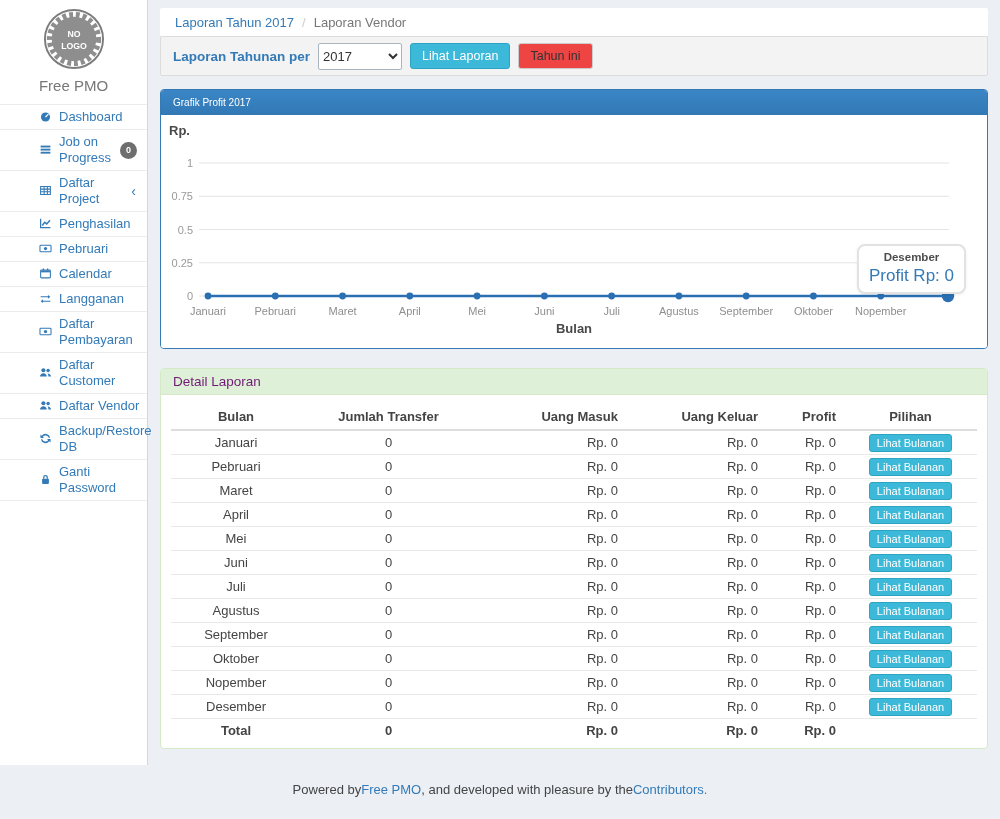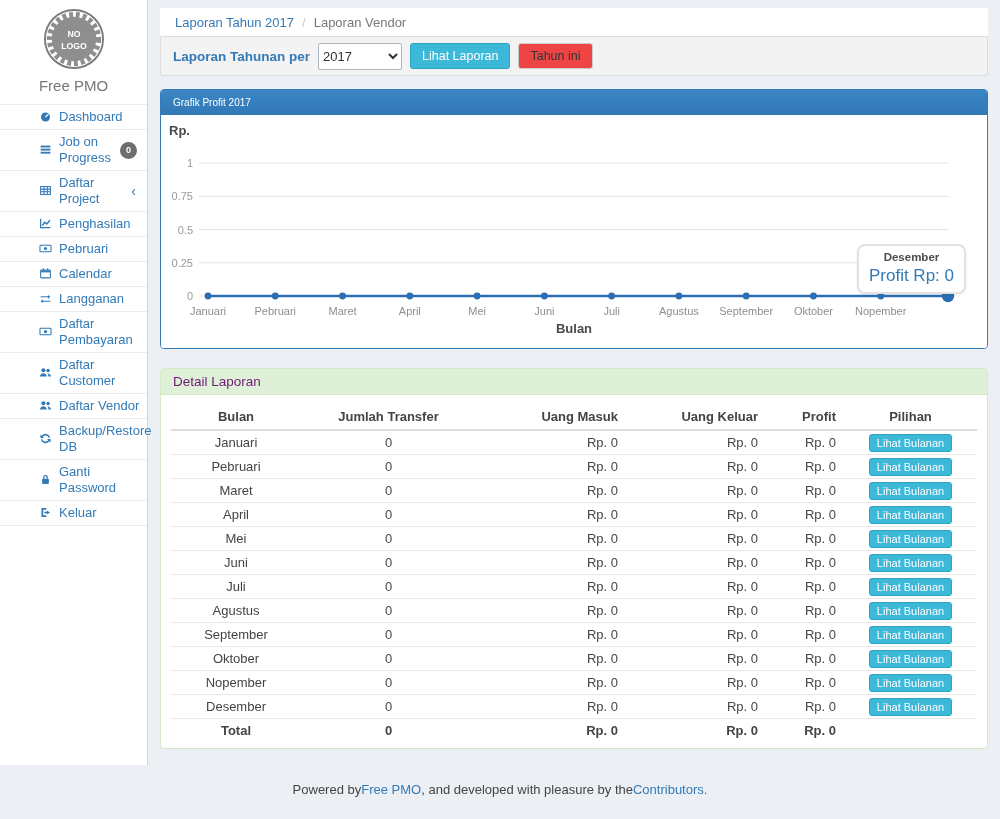--- a/index.html
+++ b/index.html
@@ -242,31 +242,20 @@
         </li>
         <li>
           <a href="#">
             <span class="mi">
               <svg viewBox="0 0 16 16" fill="currentColor">
                 <path d="M5 7.2V5.5a3 3 0 0 1 6 0v1.7H9.4V5.5a1.4 1.4 0 0 0-2.8 0v1.7z"></path>
                 <rect x="3.8" y="7.2" width="8.4" height="6.2" rx="1"></rect>
               </svg>
             </span>
             <span>Ganti Password</span>
-          </a>
-        </li>
-        <li>
-          <a href="#">
-            <span class="mi">
-              <svg viewBox="0 0 16 16" fill="currentColor">
-                <path d="M3 2.5h6v2.2H5.2v6.6H9v2.2H3z"></path>
-                <path d="M9.5 5.4v1.8h-3v1.6h3v1.8L13.6 8z"></path>
-              </svg>
-            </span>
-            <span>Keluar</span>
           </a>
         </li>
       </ul>
   </aside>
 
   <main class="content">
 
     <div class="breadcrumb-bar">
       <a href="#">Laporan Tahun 2017</a>
       <span class="bc-sep">/</span>

